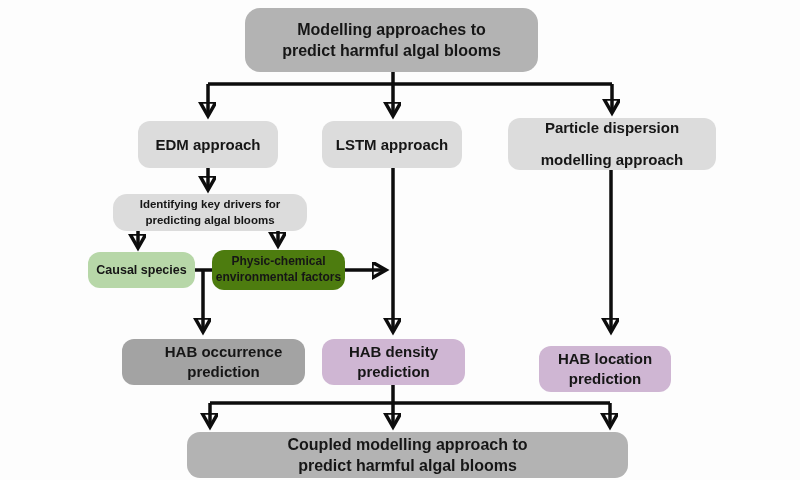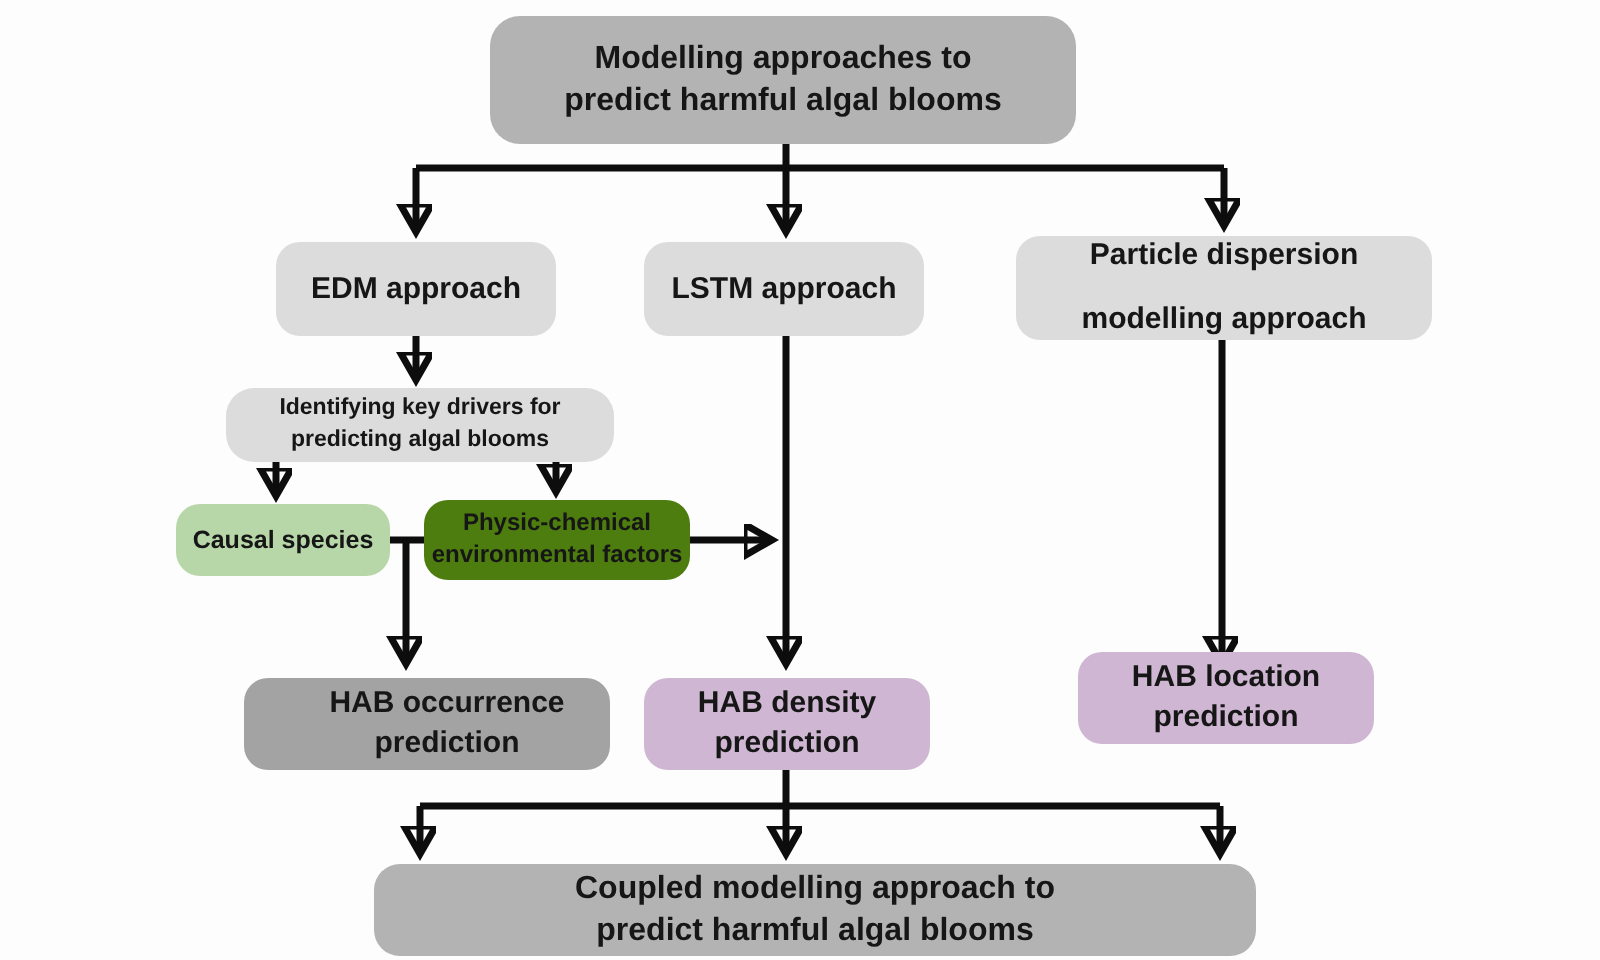--- a/index.html
+++ b/index.html
@@ -36,21 +36,21 @@
   .node span { display: block; white-space: nowrap; }
   .n-top        { left: 245px; top: 8px;   width: 293px; height: 64px; font-size: 16px; border-radius: 15px; }
   .n-edm        { left: 138px; top: 121px; width: 140px; height: 47px; font-size: 15px; text-align: center; }
   .n-lstm       { left: 322px; top: 121px; width: 140px; height: 47px; font-size: 15px; }
   .n-particle   { left: 508px; top: 118px; width: 208px; height: 52px; font-size: 15px; }
   .n-identify   { left: 113px; top: 194px; width: 194px; height: 37px; font-size: 11.5px; border-radius: 14px; }
   .n-causal     { left: 88px;  top: 252px; width: 107px; height: 36px; font-size: 12.5px; }
   .n-physic     { left: 212px; top: 250px; width: 133px; height: 40px; font-size: 12px; }
   .n-occurrence { left: 122px; top: 339px; width: 163px; height: 46px; font-size: 15px; }
   .n-density    { left: 322px; top: 339px; width: 143px; height: 46px; font-size: 15px; }
-  .n-location   { left: 539px; top: 326px; width: 148px; height: 46px; font-size: 15px; }
+  .n-location   { left: 539px; top: 346px; width: 132px; height: 46px; font-size: 15px; }
   .n-coupled    { left: 187px; top: 432px; width: 441px; height: 46px; font-size: 16px; border-radius: 13px; }
 </style>
 </head>
 <body>
 
 <div class="canvas">
 
   <svg class="connectors" viewBox="0 0 800 480" xmlns="http://www.w3.org/2000/svg">
     <defs>
       <marker id="ah" markerUnits="userSpaceOnUse" markerWidth="20" markerHeight="18" refX="12" refY="8" orient="auto">

